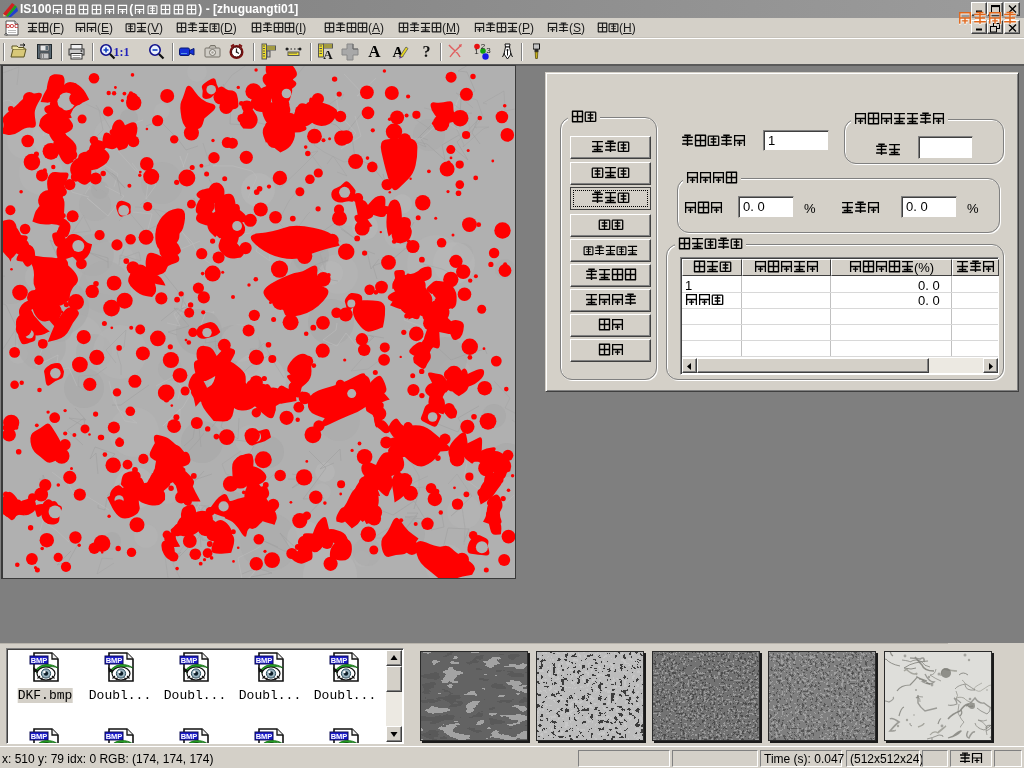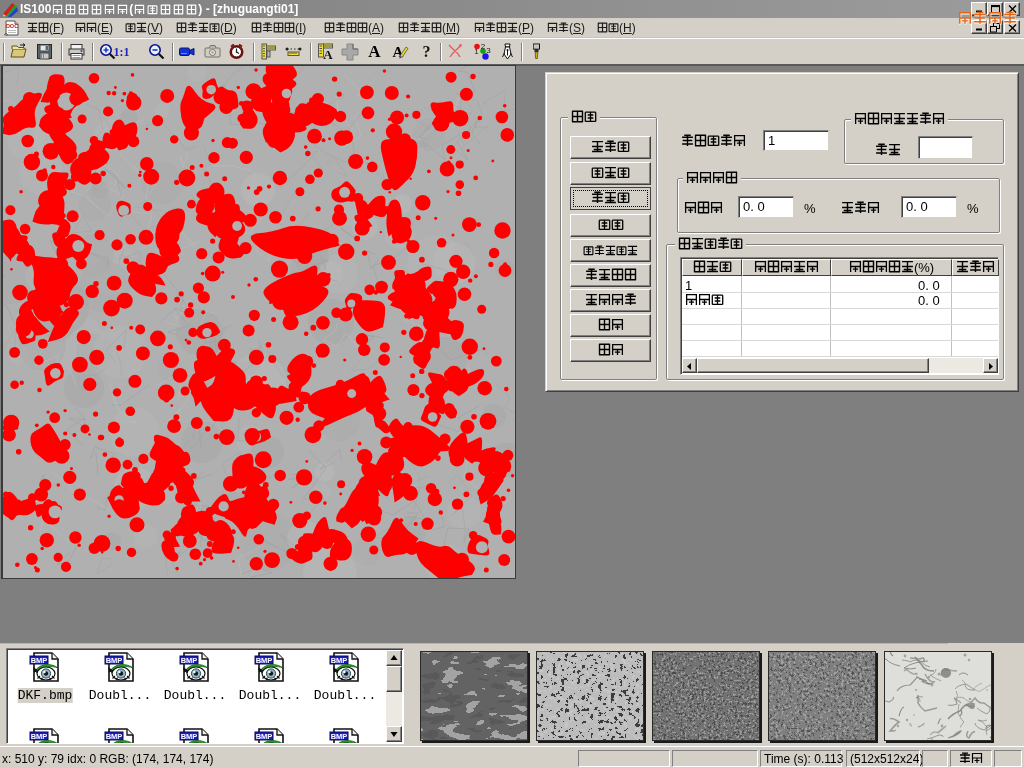--- a/index.html
+++ b/index.html
@@ -11,21 +11,21 @@
 #menubar{left:0;top:18px;width:1024px;height:20px;background:#d4d0c8;font-size:12px;color:#1c1c1c;border-bottom:1px solid #c7c3bb}
 .mi{position:absolute;top:3px;white-space:nowrap;letter-spacing:0px}
 #toolbar{left:0;top:38px;width:1024px;height:26px;background:#d4d0c8;border-top:1px solid #fff}
 .tsep{position:absolute;top:4px;width:2px;height:18px;border-left:1px solid #808080;border-right:1px solid #fff}
 .tico{position:absolute;top:3px;width:19px;height:19px}
 #workspace{left:0;top:64px;width:1024px;height:579px;background:#7f7f7f}
 #imgframe{position:absolute;left:1px;top:1px;width:515px;height:514px;background:#3a3a3a;padding:1px 0 1px 2px}
 #dialog{position:absolute;left:545px;top:8px;width:474px;height:320px;background:#d4d0c8;border:1px solid;border-color:#d4d0c8 #404040 #404040 #d4d0c8;box-shadow:inset 1px 1px 0 #fff,inset -1px -1px 0 #808080}
 #dlgtitle{position:absolute;left:3px;top:3px;width:466px;height:18px;background:linear-gradient(90deg,#24406e,#3a5a8c 35%,#7d9cc4 75%,#a6c0e0);color:#fff;font-weight:bold;font-size:12px;line-height:18px}
 #dlgtitle .zg{vertical-align:-3px}
-.groupbox{position:absolute;border:1px solid #808080;border-radius:2px;box-shadow:1px 1px 0 #fff,inset 1px 1px 0 #fff}
+.groupbox{position:absolute;border:1px solid #808080;border-radius:12px;box-shadow:1px 1px 0 #fff,inset 1px 1px 0 #fff}
 .grouplabel{position:absolute;top:-8px;background:#d4d0c8;padding:0 3px;font-size:13px;color:#000;line-height:15px;white-space:nowrap}
 .btn{position:absolute;left:24px;width:81px;height:23px;background:#d4d0c8;border:1px solid;border-color:#fff #404040 #404040 #fff;box-shadow:inset -1px -1px 0 #808080;font-size:13px;color:#000;text-align:center;line-height:21px}
 .btn.pressed{border-color:#404040;box-shadow:none;outline:1px dotted #000;outline-offset:-4px}
 .edit{position:absolute;background:#fff;border:1px solid;border-color:#808080 #d4d0c8 #d4d0c8 #808080;box-shadow:inset 1px 1px 0 #404040;font-size:13px;color:#000;padding:2px 3px 0 4px}
 .dlbl{position:absolute;font-size:13px;color:#000;white-space:nowrap}
 #bottompanel{left:0;top:643px;width:948px;height:103px;background:#d4d0c8;border-top:1px solid #b8b4ac}
 #filebox{position:absolute;left:6px;top:4px;width:398px;height:96px;border:1px solid;border-color:#808080 #fff #fff #808080;box-shadow:inset 1px 1px 0 #404040;background:#fff}
 #fbscroll{position:absolute;right:1px;top:1px;width:16px;height:92px;background:#ece9e2}
 .sbtn{position:absolute;width:16px;height:16px;background:#d4d0c8;border:1px solid;border-color:#fff #404040 #404040 #fff;box-shadow:inset -1px -1px 0 #808080}
 .fname{position:absolute;font-family:"Liberation Mono",monospace;font-size:13px;color:#000;white-space:nowrap}
@@ -1731,21 +1731,21 @@
         <circle cx="30" cy="64" r="0.8" fill="#8c8c86" opacity="0.7"></circle>
         <circle cx="103" cy="39" r="0.8" fill="#8c8c86" opacity="0.7"></circle>
         <circle cx="58" cy="75" r="1.4" fill="#8c8c86" opacity="0.7"></circle>
         <rect x="0.5" y="0.5" width="107" height="89" fill="none" stroke="#2a2a2a"></rect>
       </svg></div>
   </div>
 <div id="statusbar" class="abs">
     <div class="abs" style="left:2px;top:5px;font-size:12px">x: 510 y: 79 idx: 0 RGB: (174, 174, 174)</div>
     <div class="spane" style="left:578px;width:92px"></div>
     <div class="spane" style="left:672px;width:86px"></div>
-    <div class="spane" style="left:760px;width:82px">Time (s): 0.113</div>
+    <div class="spane" style="left:760px;width:82px">Time (s): 0.047</div>
     <div class="spane" style="left:846px;width:74px">(512x512x24)</div>
     <div class="spane" style="left:922px;width:26px"></div>
     <div class="spane" style="left:950px;width:42px;text-align:center;color:#000"><svg class="zg " width="12" height="12" viewBox="0 0 12 12">
         <use href="#gd"></use>
       </svg><svg class="zg " width="12" height="12" viewBox="0 0 12 12">
         <use href="#ge"></use>
       </svg></div>
     <div class="spane" style="left:994px;width:28px"></div>
   </div>
 </body></html>

